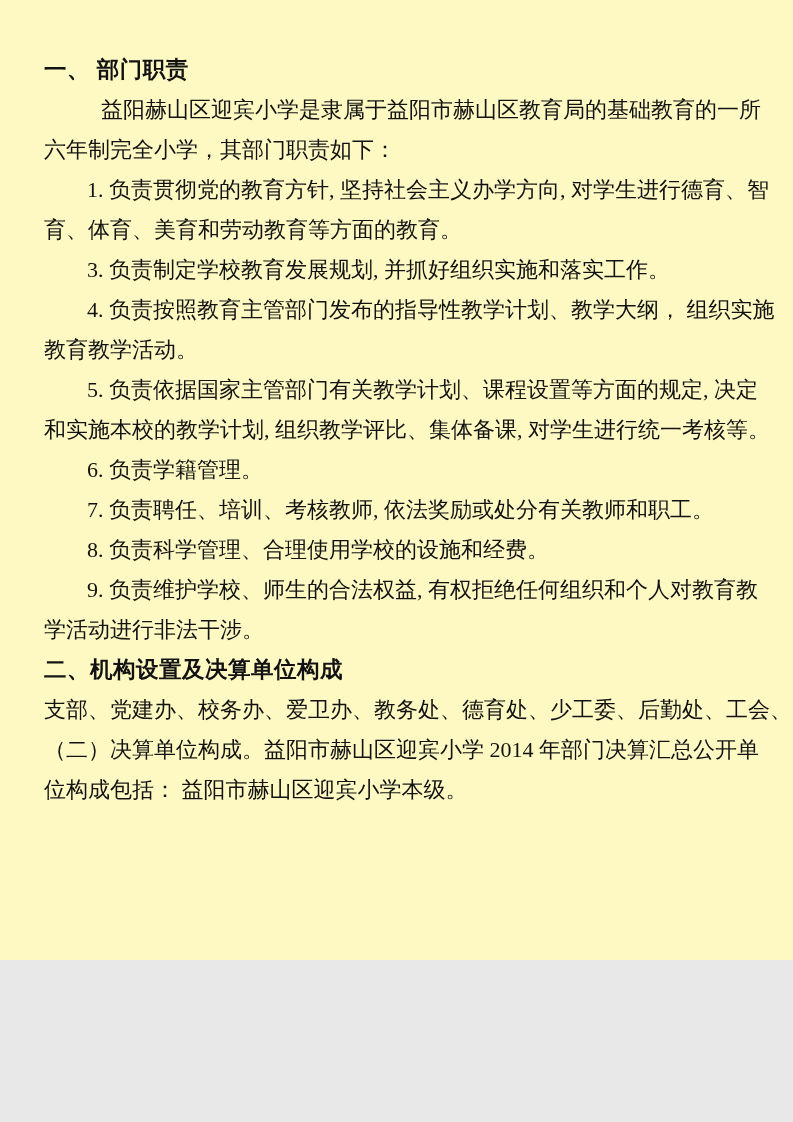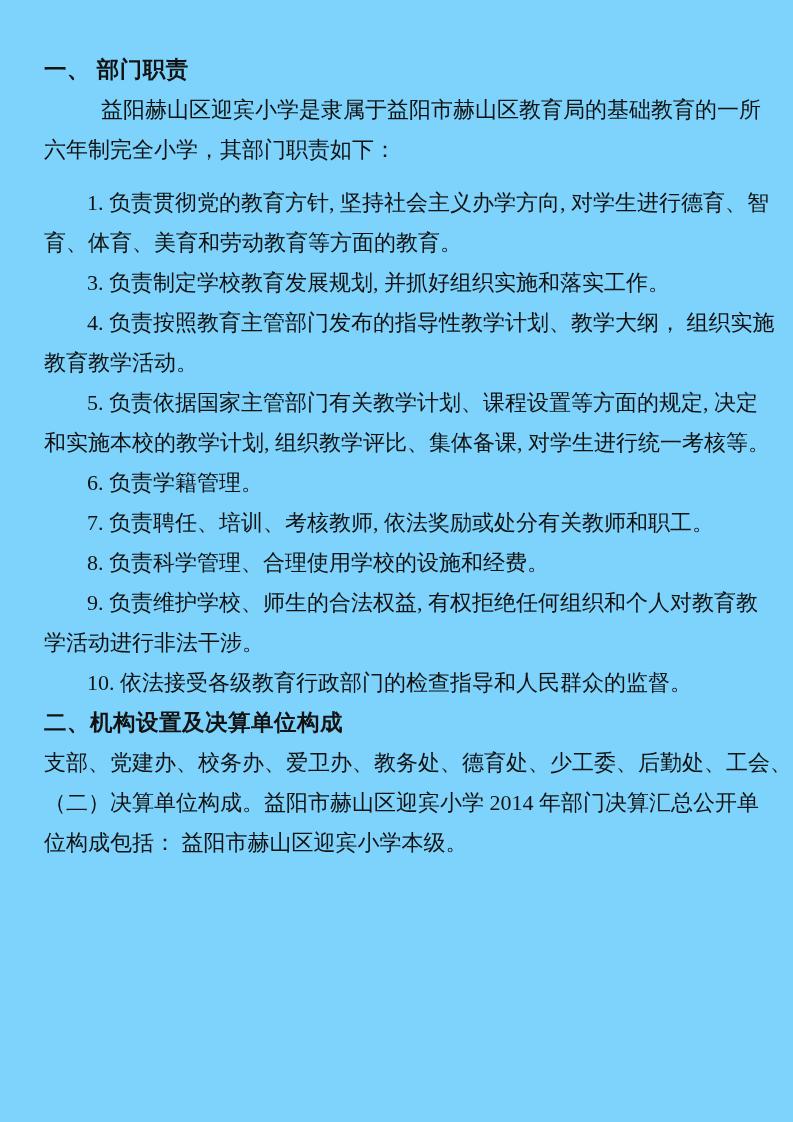--- a/index.html
+++ b/index.html
@@ -1,38 +1,38 @@
 <!DOCTYPE html>
 <html><head>
 <meta charset="utf-8">
 <style>
   html,body{margin:0;padding:0;background:#e8e8e8;}
   .page{
     position:relative;
-    width:793px;height:1122px;
+    width:793px;height:960px;
     margin:0 auto;
-    background:#7dd3fc;
+    background:#fef9c3;
     box-sizing:border-box;
     padding:50px 44px 0 44px;
     font-family:"Liberation Serif","DejaVu Serif",serif;
     font-size:22px;
     line-height:40px;
     color:#121212;
     overflow:hidden;
   }
   .ln{white-space:pre;}
   .hd{
     font-family:"Liberation Sans","DejaVu Sans",sans-serif;
     font-weight:bold;
     font-size:22.5px;
     letter-spacing:0.5px;
   }
   .fl-intro{padding-left:57px;}  
   .fl-item{padding-left:43px;}   
-  .gap-before{margin-top:13px;}  
+  .gap-before{}  
 </style>
 </head>
 <body>
 
 <div class="page">
 
   <div class="ln hd">一、 部门职责</div>
 
   <div>
     <div class="ln fl-intro">益阳赫山区迎宾小学是隶属于益阳市赫山区教育局的基础教育的一所</div>
@@ -69,23 +69,20 @@
 
   <div>
     <div class="ln fl-item">8. 负责科学管理、合理使用学校的设施和经费。</div>
   </div>
 
   <div>
     <div class="ln fl-item">9. 负责维护学校、师生的合法权益, 有权拒绝任何组织和个人对教育教</div>
     <div class="ln">学活动进行非法干涉。</div>
   </div>
 
-  <div>
-    <div class="ln fl-item">10. 依法接受各级教育行政部门的检查指导和人民群众的监督。</div>
-  </div>
 
   <div class="ln hd">二、机构设置及决算单位构成</div>
 
   <div>
     <div class="ln">支部、党建办、校务办、爱卫办、教务处、德育处、少工委、后勤处、工会、</div>
   </div>
 
   <div>
     <div class="ln">（二）决算单位构成。益阳市赫山区迎宾小学 2014 年部门决算汇总公开单</div>
     <div class="ln">位构成包括： 益阳市赫山区迎宾小学本级。</div>

